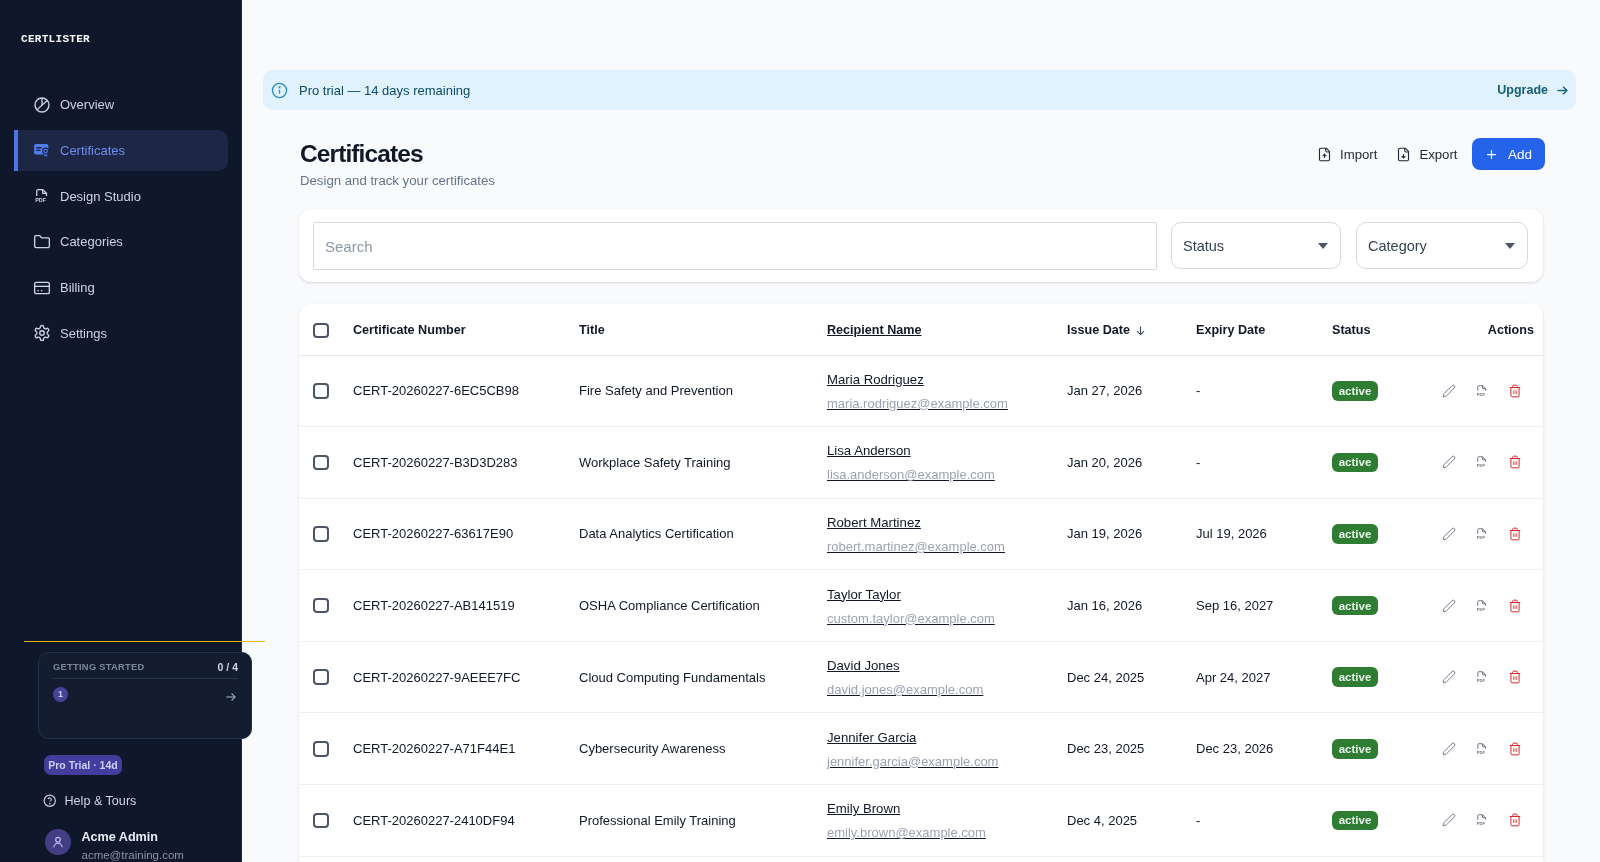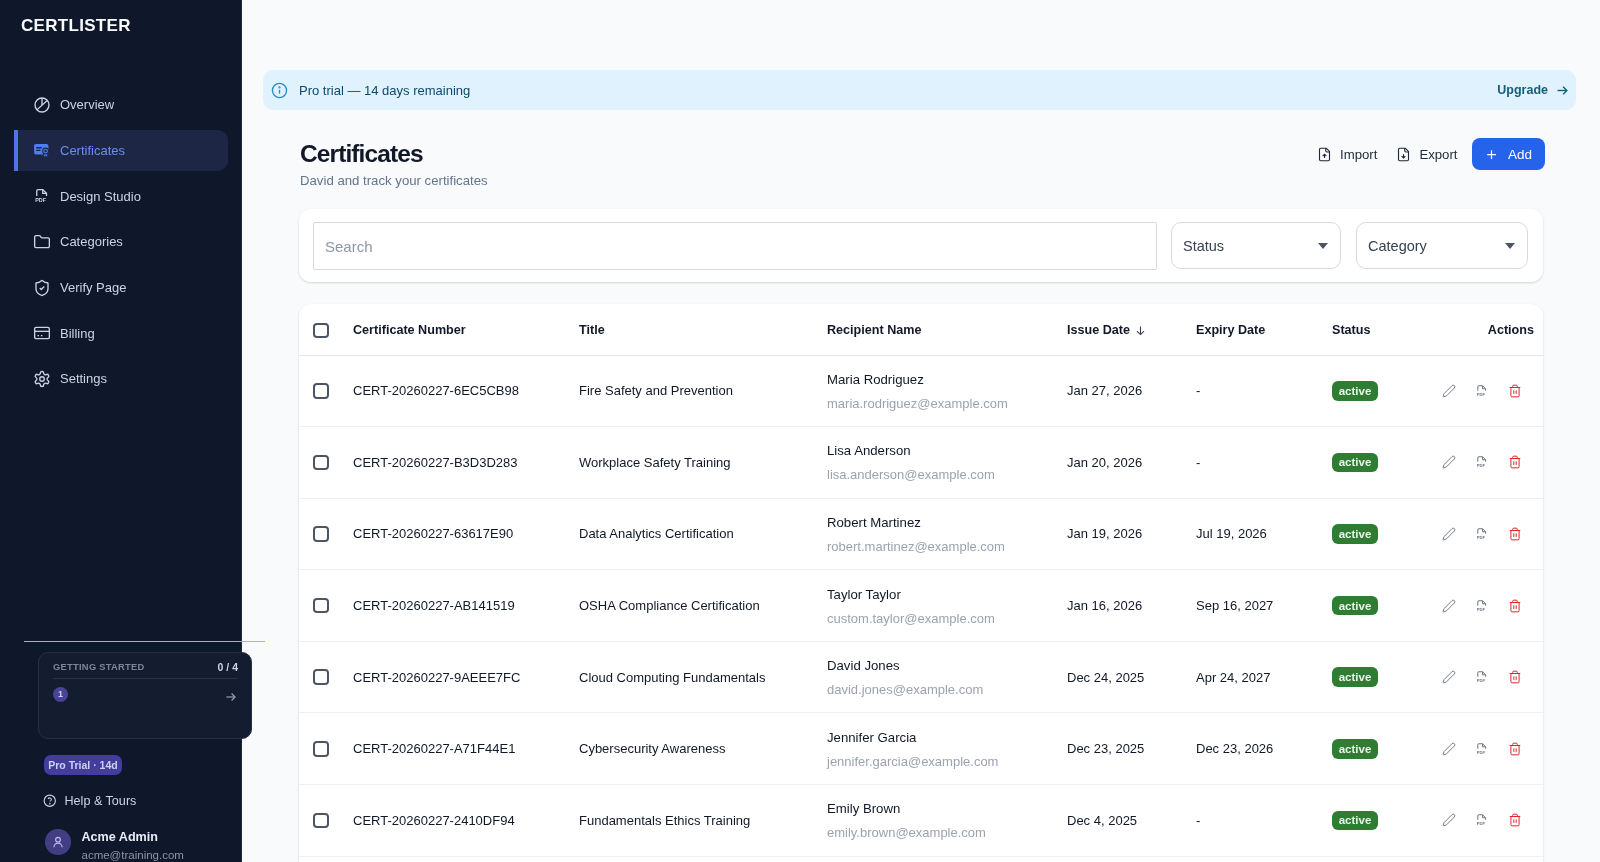--- a/index.html
+++ b/index.html
@@ -1,21 +1,21 @@
 <!DOCTYPE html>
 <html><head>
 <meta charset="utf-8">
 <style>
 * { margin:0; padding:0; box-sizing:border-box; }
 html,body { width:1600px; height:862px; overflow:hidden; background:#f8fafc; font-family:"Liberation Sans", sans-serif; }
 .page { position:relative; width:1600px; height:862px; }
 
 
 .sidebar { position:absolute; left:0; top:0; width:242px; height:862px; background:#0f172a; border-right:1px solid #1e293b; }
-.logo { position:absolute; left:21px; top:16px; font-size:17px; font-weight:700; letter-spacing:0.3px; color:#f8fafc; }
+.logo { position:absolute; left:21px; top:33px; font-size:11px; font-weight:700; letter-spacing:0.3px; color:#f8fafc;font-family:Liberation Mono, monospace; }
 .nav { position:absolute; left:0; top:84px; width:242px; }
 .nav-item { display:flex; align-items:center; height:41.6px; margin:0 14px 4.1px 14px; border-radius:10px; padding-left:19px; color:#cbd5e1; font-size:13px; }
 .nav-item .nic { width:18px; height:18px; flex:0 0 18px; margin-right:9px; }
 .nav-item.active { background:#1d2745; border-left:4px solid #4f74e8; padding-left:15px; border-radius:0 10px 10px 0; color:#6d8df2; }
 .nav-item span { white-space:nowrap; }
 
 .side-bottom { position:absolute; left:0; top:641px; width:241px; height:225px; border-top:1px solid #eab308;margin-left:24px; }
 .gs-card { position:absolute; left:14px; top:9.5px; width:214px; height:87px; background:#141d2f; border:1px solid #233048; border-radius:10px; padding:8px 13px 0 14px; }
 .gs-head { display:flex; justify-content:space-between; align-items:center; height:12px; }
 .gs-title { font-size:9.3px; font-weight:700; letter-spacing:0.3px; color:#7c8799; }
@@ -61,21 +61,21 @@
 
 
 .table-card { position:absolute; left:299px; top:304px; width:1244px; height:558px; background:#fff; border-radius:12px 12px 0 0; box-shadow:0 1px 2px rgba(16,24,40,.06), 0 1px 3px rgba(16,24,40,.1); overflow:hidden; }
 .trow { display:flex; align-items:center; }
 .thead { height:51.5px; border-bottom:1px solid #e5e7eb; font-size:12.6px; font-weight:700; color:#111827; padding-top:2px; }
 .tr { height:71.6px; border-bottom:1px solid #eef1f4; font-size:13px; color:#111827; }
 .c-check { width:54px; flex:0 0 54px; padding-left:14px; display:flex; align-items:center; }
 .cbox { width:15.5px; height:15.5px; border:2px solid #4b5563; border-radius:4px; background:#fff; }
 .c-cert { width:226px; flex:0 0 226px; }
 .c-title { width:248px; flex:0 0 248px; }
-.c-recip { width:240px; flex:0 0 240px; }
+.c-recip { width:240px; flex:0 0 240px;text-decoration:underline; }
 .c-issue { width:129px; flex:0 0 129px; }
 .c-expiry { width:136px; flex:0 0 136px; }
 .c-status { width:110px; flex:0 0 110px; }
 .c-actions { flex:1; display:flex; align-items:center; justify-content:flex-end; padding-right:22px; }
 .thead .c-actions { font-weight:700; padding-right:9px; }
 .sort-wrap { display:flex; align-items:center; }
 .sort-wrap svg { margin-left:4px; }
 .r-name { font-size:13.2px; font-weight:500; color:#111827; line-height:19px; }
 .r-email { font-size:13px; color:#9ca3af; line-height:17px; margin-top:6px; }
 .badge { width:46px; height:19.5px; background:#2e7d32; border-radius:6px; color:#e8f5e9; font-size:11.5px; font-weight:600; display:flex; align-items:center; justify-content:center; }
@@ -115,27 +115,20 @@
           <span>Design Studio</span>
         </div>
     <div class="nav-item">
           <svg class="nic" viewBox="0 0 24 24" fill="none" stroke="#cbd5e1" stroke-width="1.8">
             <path d="M20 19.5a1.8 1.8 0 0 0 1.8-1.8V8.2A1.8 1.8 0 0 0 20 6.4h-7.9a1.8 1.8 0 0 1-1.5-.8l-.9-1.3a1.8 1.8 0 0 0-1.5-.8H4a1.8 1.8 0 0 0-1.8 1.8v12.4A1.8 1.8 0 0 0 4 19.5Z"></path>
           </svg>
           <span>Categories</span>
         </div>
     <div class="nav-item">
           <svg class="nic" viewBox="0 0 24 24" fill="none" stroke="#cbd5e1" stroke-width="1.8">
-            <path d="M20 13c0 5-3.5 7.5-7.66 8.95a1 1 0 0 1-.67-.01C7.5 20.5 4 18 4 13V6a1 1 0 0 1 1-1c2 0 4.5-1.2 6.24-2.72a1.17 1.17 0 0 1 1.52 0C14.51 3.81 17 5 19 5a1 1 0 0 1 1 1z"></path>
-            <path d="m9 12 2 2 4-4"></path>
-          </svg>
-          <span>Verify Page</span>
-        </div>
-    <div class="nav-item">
-          <svg class="nic" viewBox="0 0 24 24" fill="none" stroke="#cbd5e1" stroke-width="1.8">
             <rect x="2.2" y="4.5" width="19.6" height="15" rx="2"></rect>
             <line x1="2.2" y1="9.8" x2="21.8" y2="9.8"></line>
             <path d="M6 15.5h2 M10.5 15.5h2"></path>
           </svg>
           <span>Billing</span>
         </div>
     <div class="nav-item">
           <svg class="nic" viewBox="0 0 24 24" fill="none" stroke="#cbd5e1" stroke-width="1.8">
             <path d="M12.22 2h-.44a2 2 0 0 0-2 2v.18a2 2 0 0 1-1 1.73l-.43.25a2 2 0 0 1-2 0l-.15-.08a2 2 0 0 0-2.73.73l-.22.38a2 2 0 0 0 .73 2.73l.15.1a2 2 0 0 1 1 1.72v.51a2 2 0 0 1-1 1.74l-.15.09a2 2 0 0 0-.73 2.73l.22.38a2 2 0 0 0 2.73.73l.15-.08a2 2 0 0 1 2 0l.43.25a2 2 0 0 1 1 1.73V20a2 2 0 0 0 2 2h.44a2 2 0 0 0 2-2v-.18a2 2 0 0 1 1-1.73l.43-.25a2 2 0 0 1 2 0l.15.08a2 2 0 0 0 2.73-.73l.22-.39a2 2 0 0 0-.73-2.73l-.15-.08a2 2 0 0 1-1-1.74v-.5a2 2 0 0 1 1-1.74l.15-.09a2 2 0 0 0 .73-2.73l-.22-.38a2 2 0 0 0-2.73-.73l-.15.08a2 2 0 0 1-2 0l-.43-.25a2 2 0 0 1-1-1.73V4a2 2 0 0 0-2-2z"></path>
             <circle cx="12" cy="12" r="3"></circle>
@@ -190,21 +183,21 @@
         <circle cx="12" cy="7.6" r="0.6" fill="#2e8bc5"></circle>
       </svg>
   <span class="banner-text">Pro trial — 14 days remaining</span>
   <span class="banner-upgrade">Upgrade <svg width="15" height="15" viewBox="0 0 24 24" fill="none" stroke="#155e75" stroke-width="2.2">
           <path d="M4 12h15"></path>
           <path d="m13 6 6 6-6 6"></path>
         </svg></span>
 </div>
 
 <div class="h1">Certificates</div>
-<div class="subtitle">David and track your certificates</div>
+<div class="subtitle">Design and track your certificates</div>
 <div class="hdr-actions">
   <div class="tool-btn"><svg width="15" height="15" viewBox="0 0 24 24" fill="none" stroke="#1f2937" stroke-width="1.8">
           <path d="M15 2H6a2 2 0 0 0-2 2v16a2 2 0 0 0 2 2h12a2 2 0 0 0 2-2V7Z"></path>
           <path d="M14 2v4a2 2 0 0 0 2 2h4"></path>
           <path d="M12 17.5v-6"></path>
           <path d="m9 14.5 3-3 3 3"></path>
         </svg>Import</div>
   <div class="tool-btn" style="margin-left:19px;"><svg width="15" height="15" viewBox="0 0 24 24" fill="none" stroke="#1f2937" stroke-width="1.8">
           <path d="M15 2H6a2 2 0 0 0-2 2v16a2 2 0 0 0 2 2h12a2 2 0 0 0 2-2V7Z"></path>
           <path d="M14 2v4a2 2 0 0 0 2 2h4"></path>
@@ -478,21 +471,21 @@
               <line x1="14" y1="11" x2="14" y2="17"></line>
             </svg>
           </span>
         </div>
       </div>
       <div class="trow tr">
         <div class="c-check">
           <span class="cbox"></span>
         </div>
         <div class="c-cert">CERT-20260227-2410DF94</div>
-        <div class="c-title">Fundamentals Ethics Training</div>
+        <div class="c-title">Professional Emily Training</div>
         <div class="c-recip">
           <div class="r-name">Emily Brown</div>
           <div class="r-email">emily.brown@example.com</div>
         </div>
         <div class="c-issue">Dec 4, 2025</div>
         <div class="c-expiry">-</div>
         <div class="c-status">
           <span class="badge">active</span>
         </div>
         <div class="c-actions">

